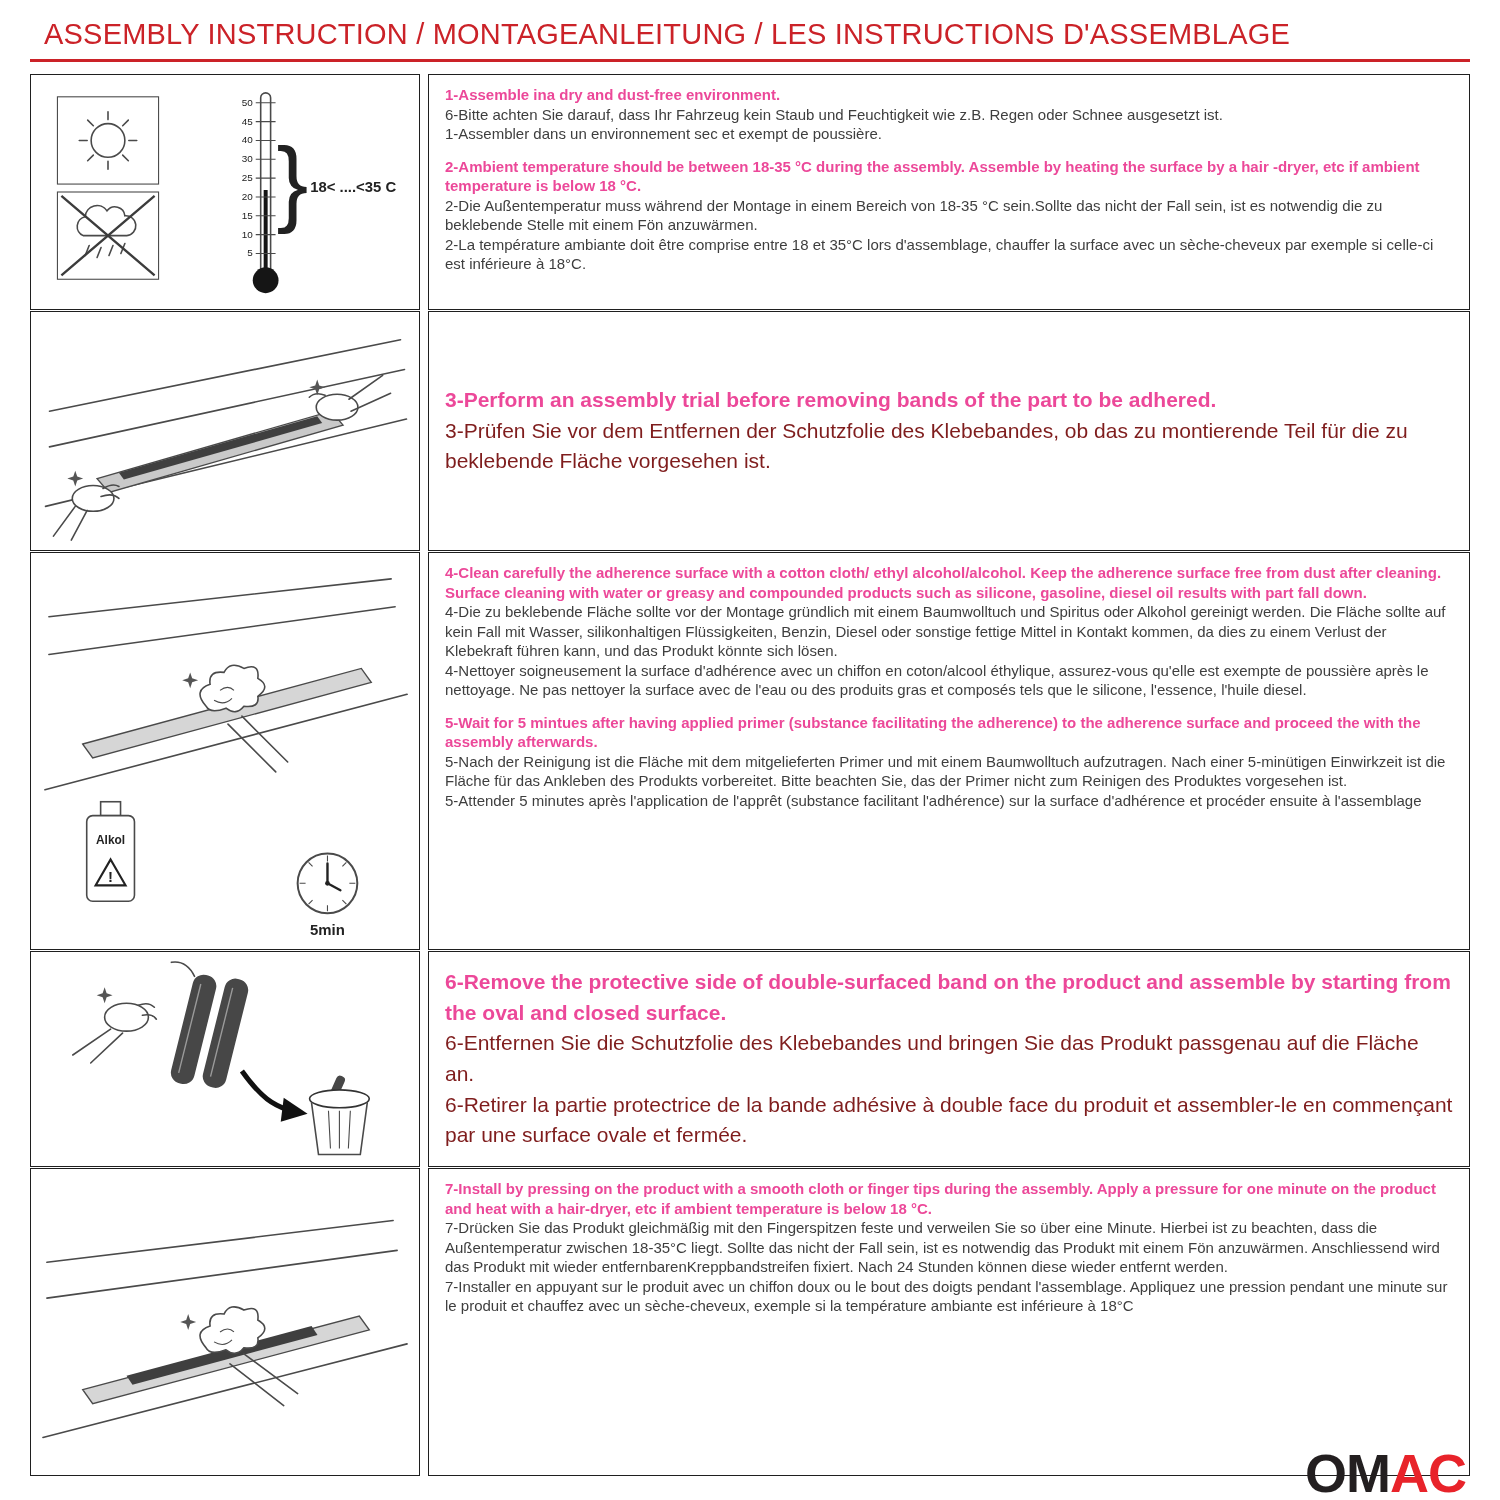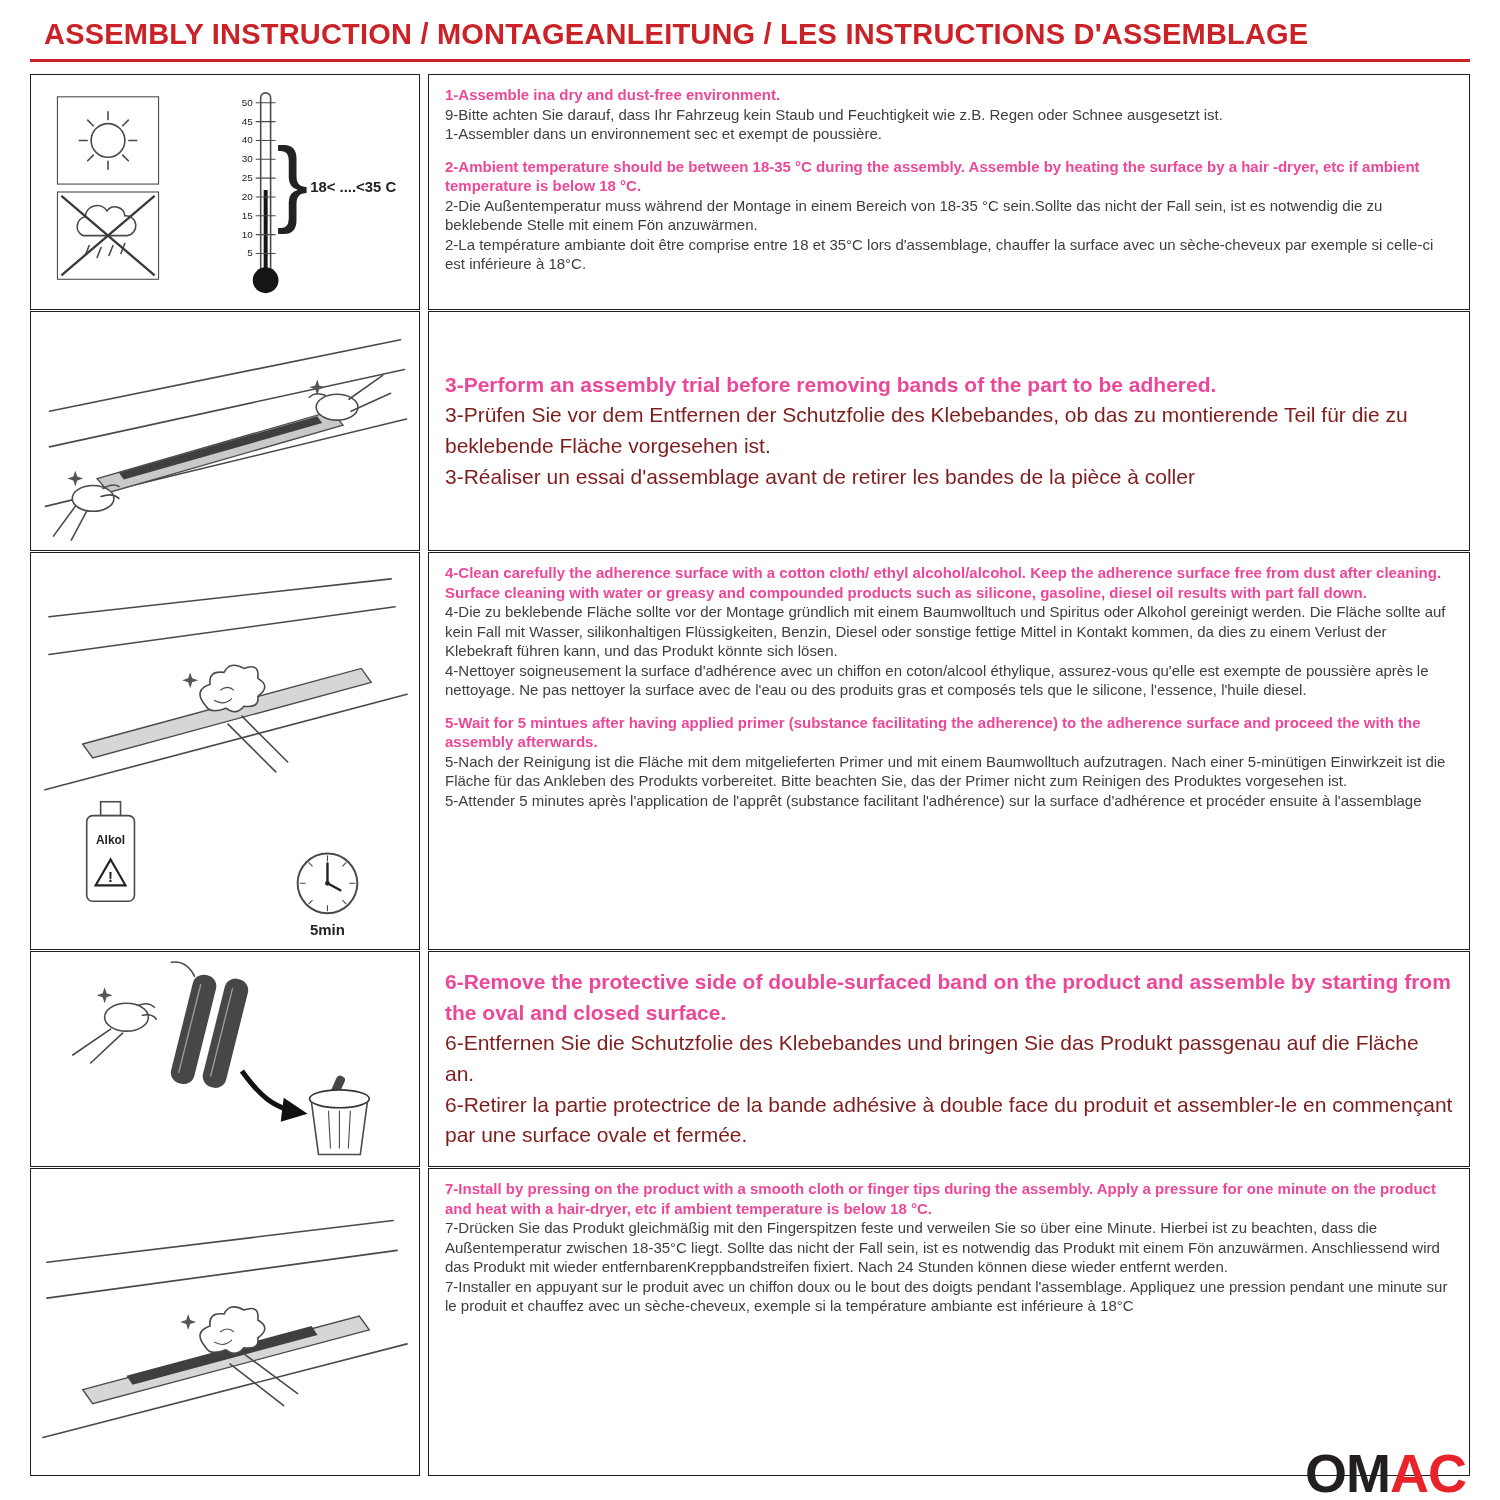--- a/index.html
+++ b/index.html
@@ -1,20 +1,20 @@
 <!DOCTYPE html>
 <html><head>
 <meta charset="utf-8">
 <style>
   *{box-sizing:border-box}
   html,body{margin:0;padding:0;background:#fff}
   .page{width:1500px;height:1500px;position:relative;overflow:hidden;
         padding:14px 30px 0;background:#fff;
         font-family:"Liberation Sans","DejaVu Sans",sans-serif;color:#3e3e3e}
-  .title{color:#cb2228;font-size:29px;font-weight:700;margin:4px 0 8px 14px;letter-spacing:.2px}
+  .title{color:#cb2228;font-size:29px;font-weight:400;margin:4px 0 8px 14px;letter-spacing:.2px}
   .rule{height:3px;background:#cb2228}
   .rows{margin-top:12px;display:flex;flex-direction:column;gap:1px}
   .row{display:flex;gap:8px}
   .illus{flex:0 0 390px;border:1.5px solid #1f1f1f;background:#fff;overflow:hidden}
   .illus svg{width:100%;height:100%;display:block}
   .tbox{flex:1;border:1.5px solid #1f1f1f;padding:10px 16px;overflow:hidden}
   .tbox.center{display:flex;flex-direction:column;justify-content:center}
   .small p{font-size:15px;line-height:1.3;margin:0}
   .large p{font-size:21px;line-height:1.46;margin:0;color:#7f1d1d}
   p.lead{font-weight:700;color:#ec4899}
@@ -66,21 +66,21 @@
             <text x="223" y="164" font-size="10" text-anchor="end">10</text>
             <text x="223" y="183" font-size="10" text-anchor="end">5</text>
             <text x="247" y="140" font-size="96" fill="#333">}</text>
             <text x="281" y="118" font-size="15" font-weight="bold">18&lt; ....&lt;35 C</text>
           </g>
         </svg>
       </div>
       <div class="tbox small">
         <div class="block">
           <p class="lead">1-Assemble ina dry and dust-free environment.</p>
-          <p>9-Bitte achten Sie darauf, dass Ihr Fahrzeug kein Staub und Feuchtigkeit wie z.B. Regen oder Schnee ausgesetzt ist.</p>
+          <p>6-Bitte achten Sie darauf, dass Ihr Fahrzeug kein Staub und Feuchtigkeit wie z.B. Regen oder Schnee ausgesetzt ist.</p>
           <p>1-Assembler dans un environnement sec et exempt de poussière.</p>
         </div>
         <div class="block">
           <p class="lead">2-Ambient temperature should be between 18-35 °C  during the assembly. Assemble by heating the surface by a hair -dryer, etc if ambient temperature is below 18 °C.</p>
           <p>2-Die Außentemperatur muss während der Montage in einem Bereich von 18-35 °C  sein.Sollte das nicht der Fall sein, ist es notwendig die zu beklebende Stelle mit einem Fön anzuwärmen.</p>
           <p>2-La température ambiante doit être comprise entre 18 et 35°C lors d'assemblage, chauffer la surface avec un sèche-cheveux par exemple si celle-ci est inférieure à 18°C.</p>
         </div>
       </div>
     </section>
 
@@ -103,21 +103,20 @@
             <ellipse cx="308" cy="96" rx="21" ry="13" fill="#fff" stroke="#4a4a4a" stroke-width="1.6"></ellipse>
             <path class="ln" d="M296,84 q-10,-4 -16,2 M320,88 L354,64 M322,100 L362,82"></path>
             <path transform="translate(288,76)" d="M0,-8 L2,-2 L8,0 L2,2 L0,8 L-2,2 L-8,0 L-2,-2 Z" fill="#555"></path>
           </g>
         </svg>
       </div>
       <div class="tbox large center">
         <div class="block">
           <p class="lead">3-Perform an assembly trial before removing bands of the part to be adhered.</p>
           <p>3-Prüfen Sie vor dem Entfernen der Schutzfolie des Klebebandes, ob das zu montierende Teil für die zu beklebende Fläche vorgesehen ist.</p>
-          <p>3-Réaliser un essai d'assemblage avant de retirer les bandes de la pièce à coller</p>
         </div>
       </div>
     </section>
 
     <section class="row r3">
       <div class="illus">
         <svg viewBox="0 0 390 394">
           <g>
             <path class="ln" d="M18,62 L362,24"></path>
             <path class="ln" d="M18,100 L366,52"></path>

